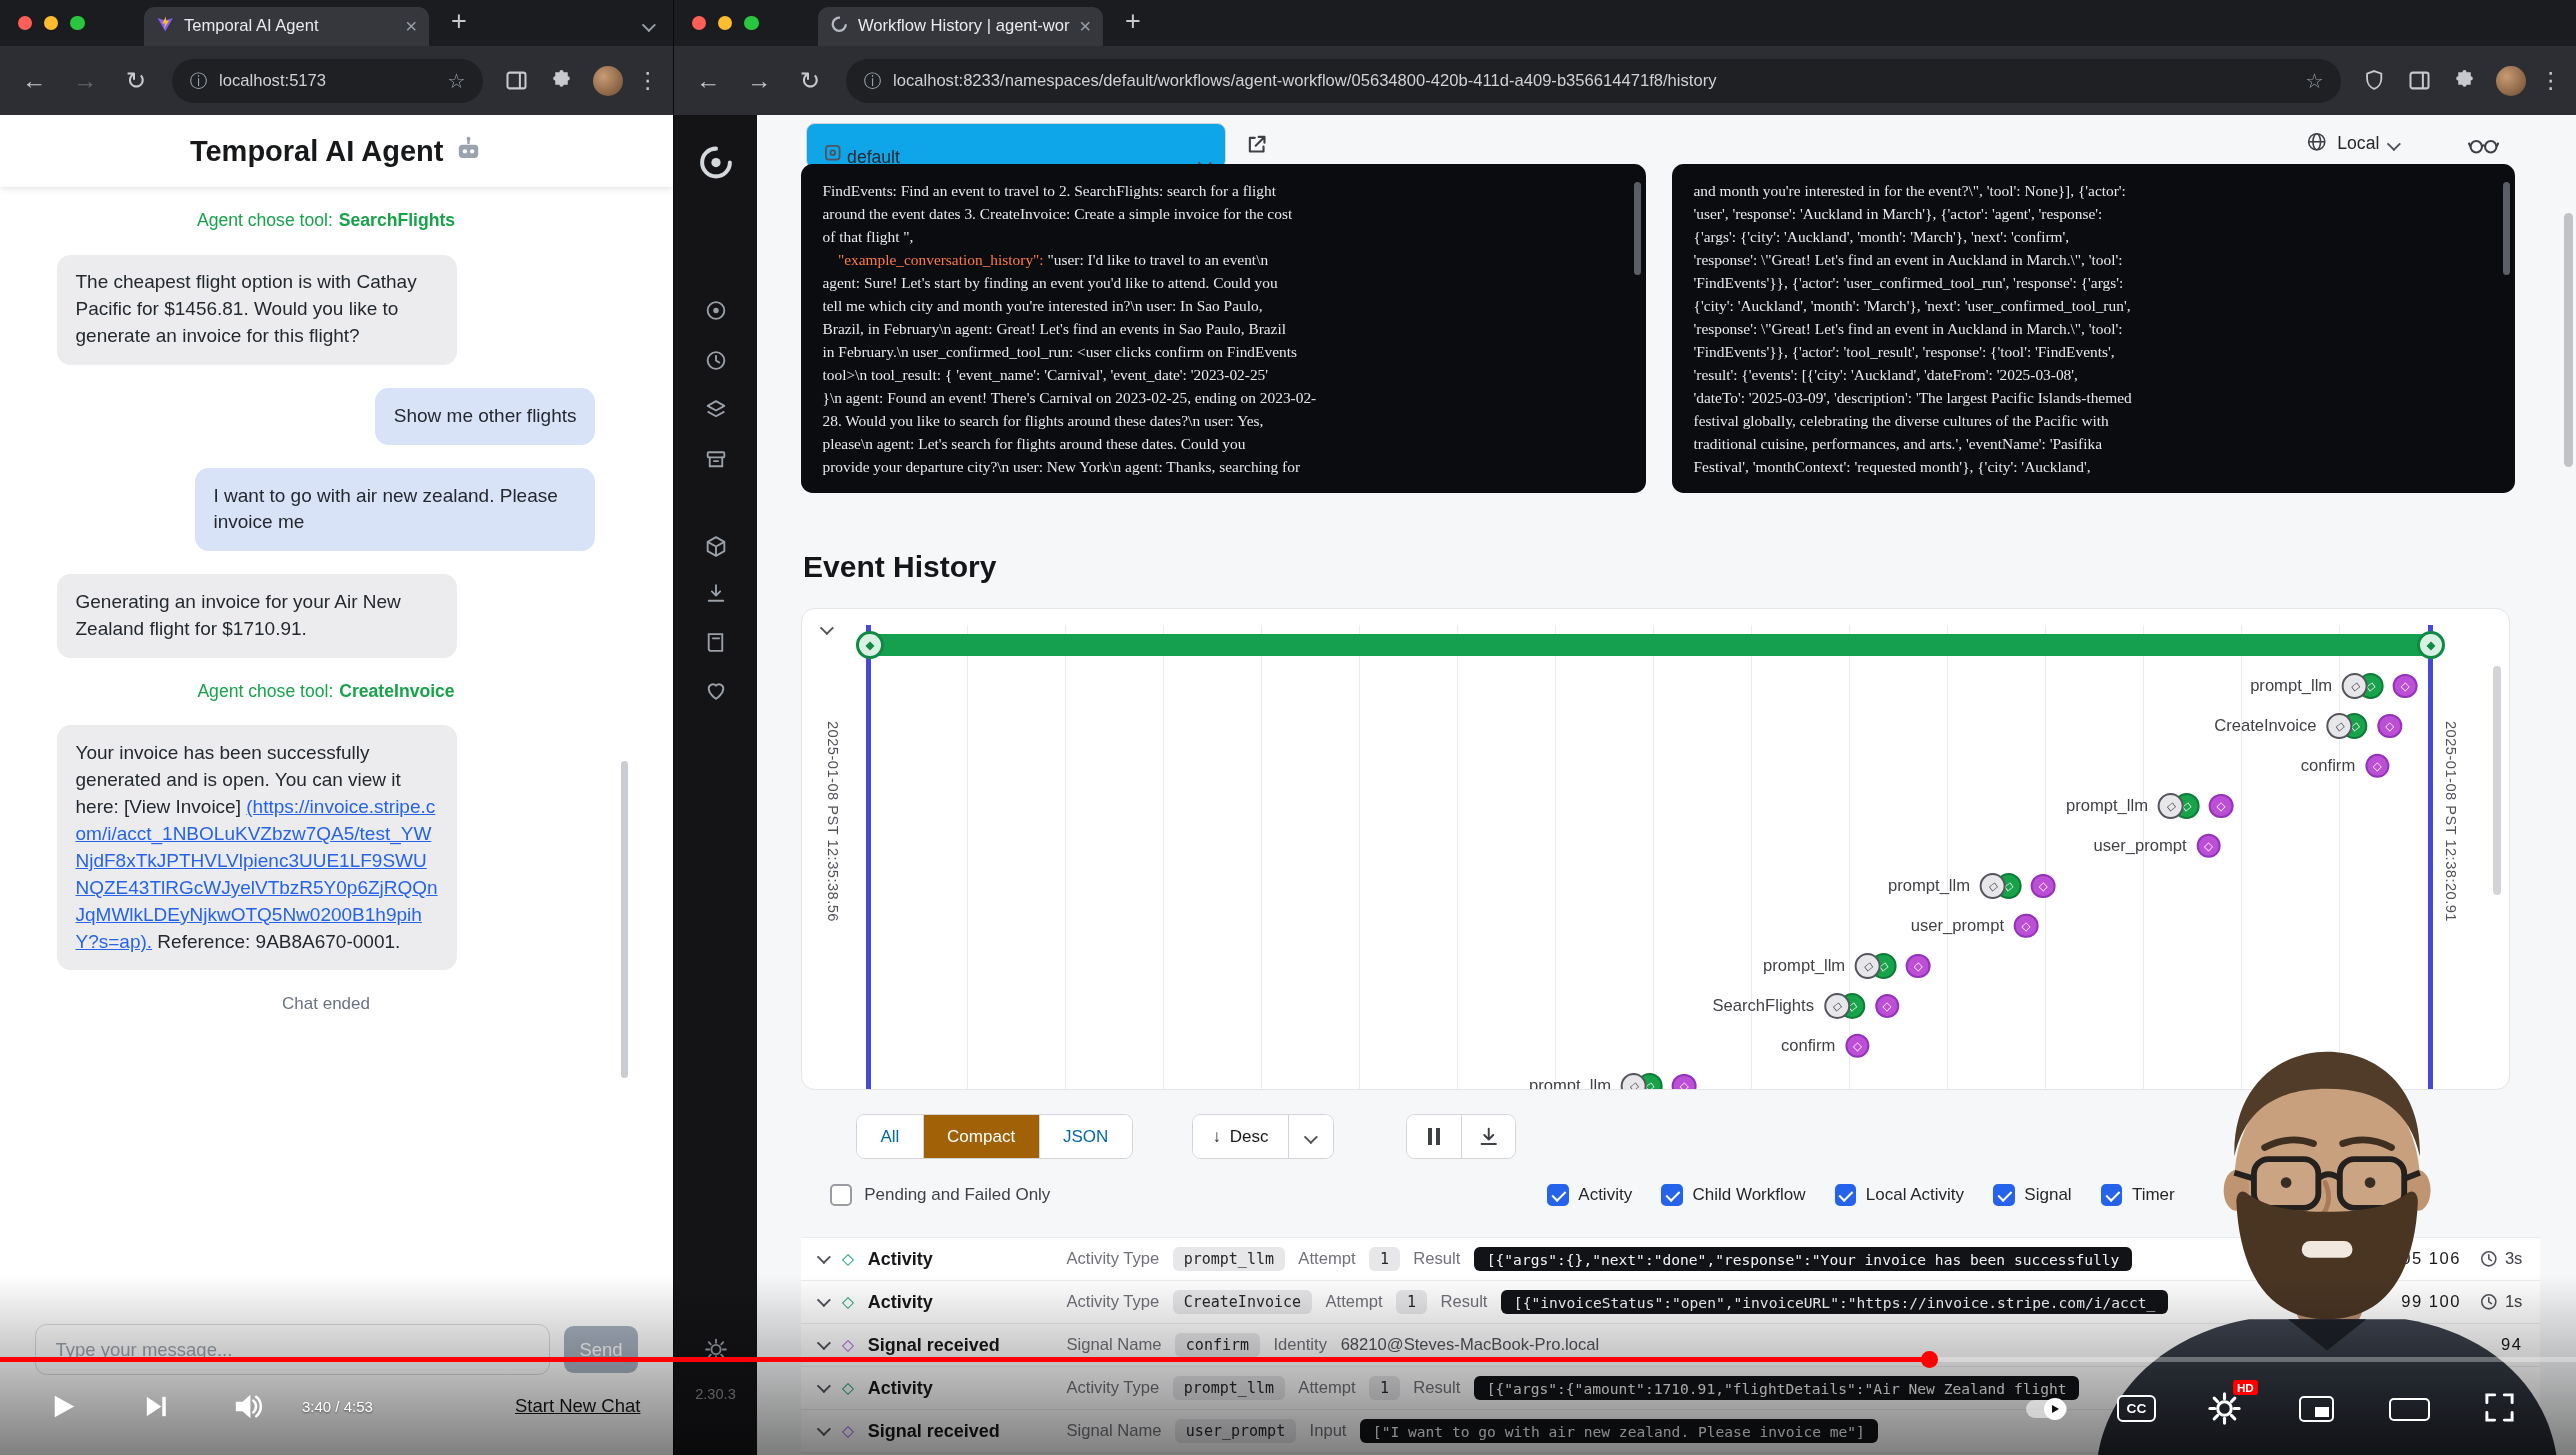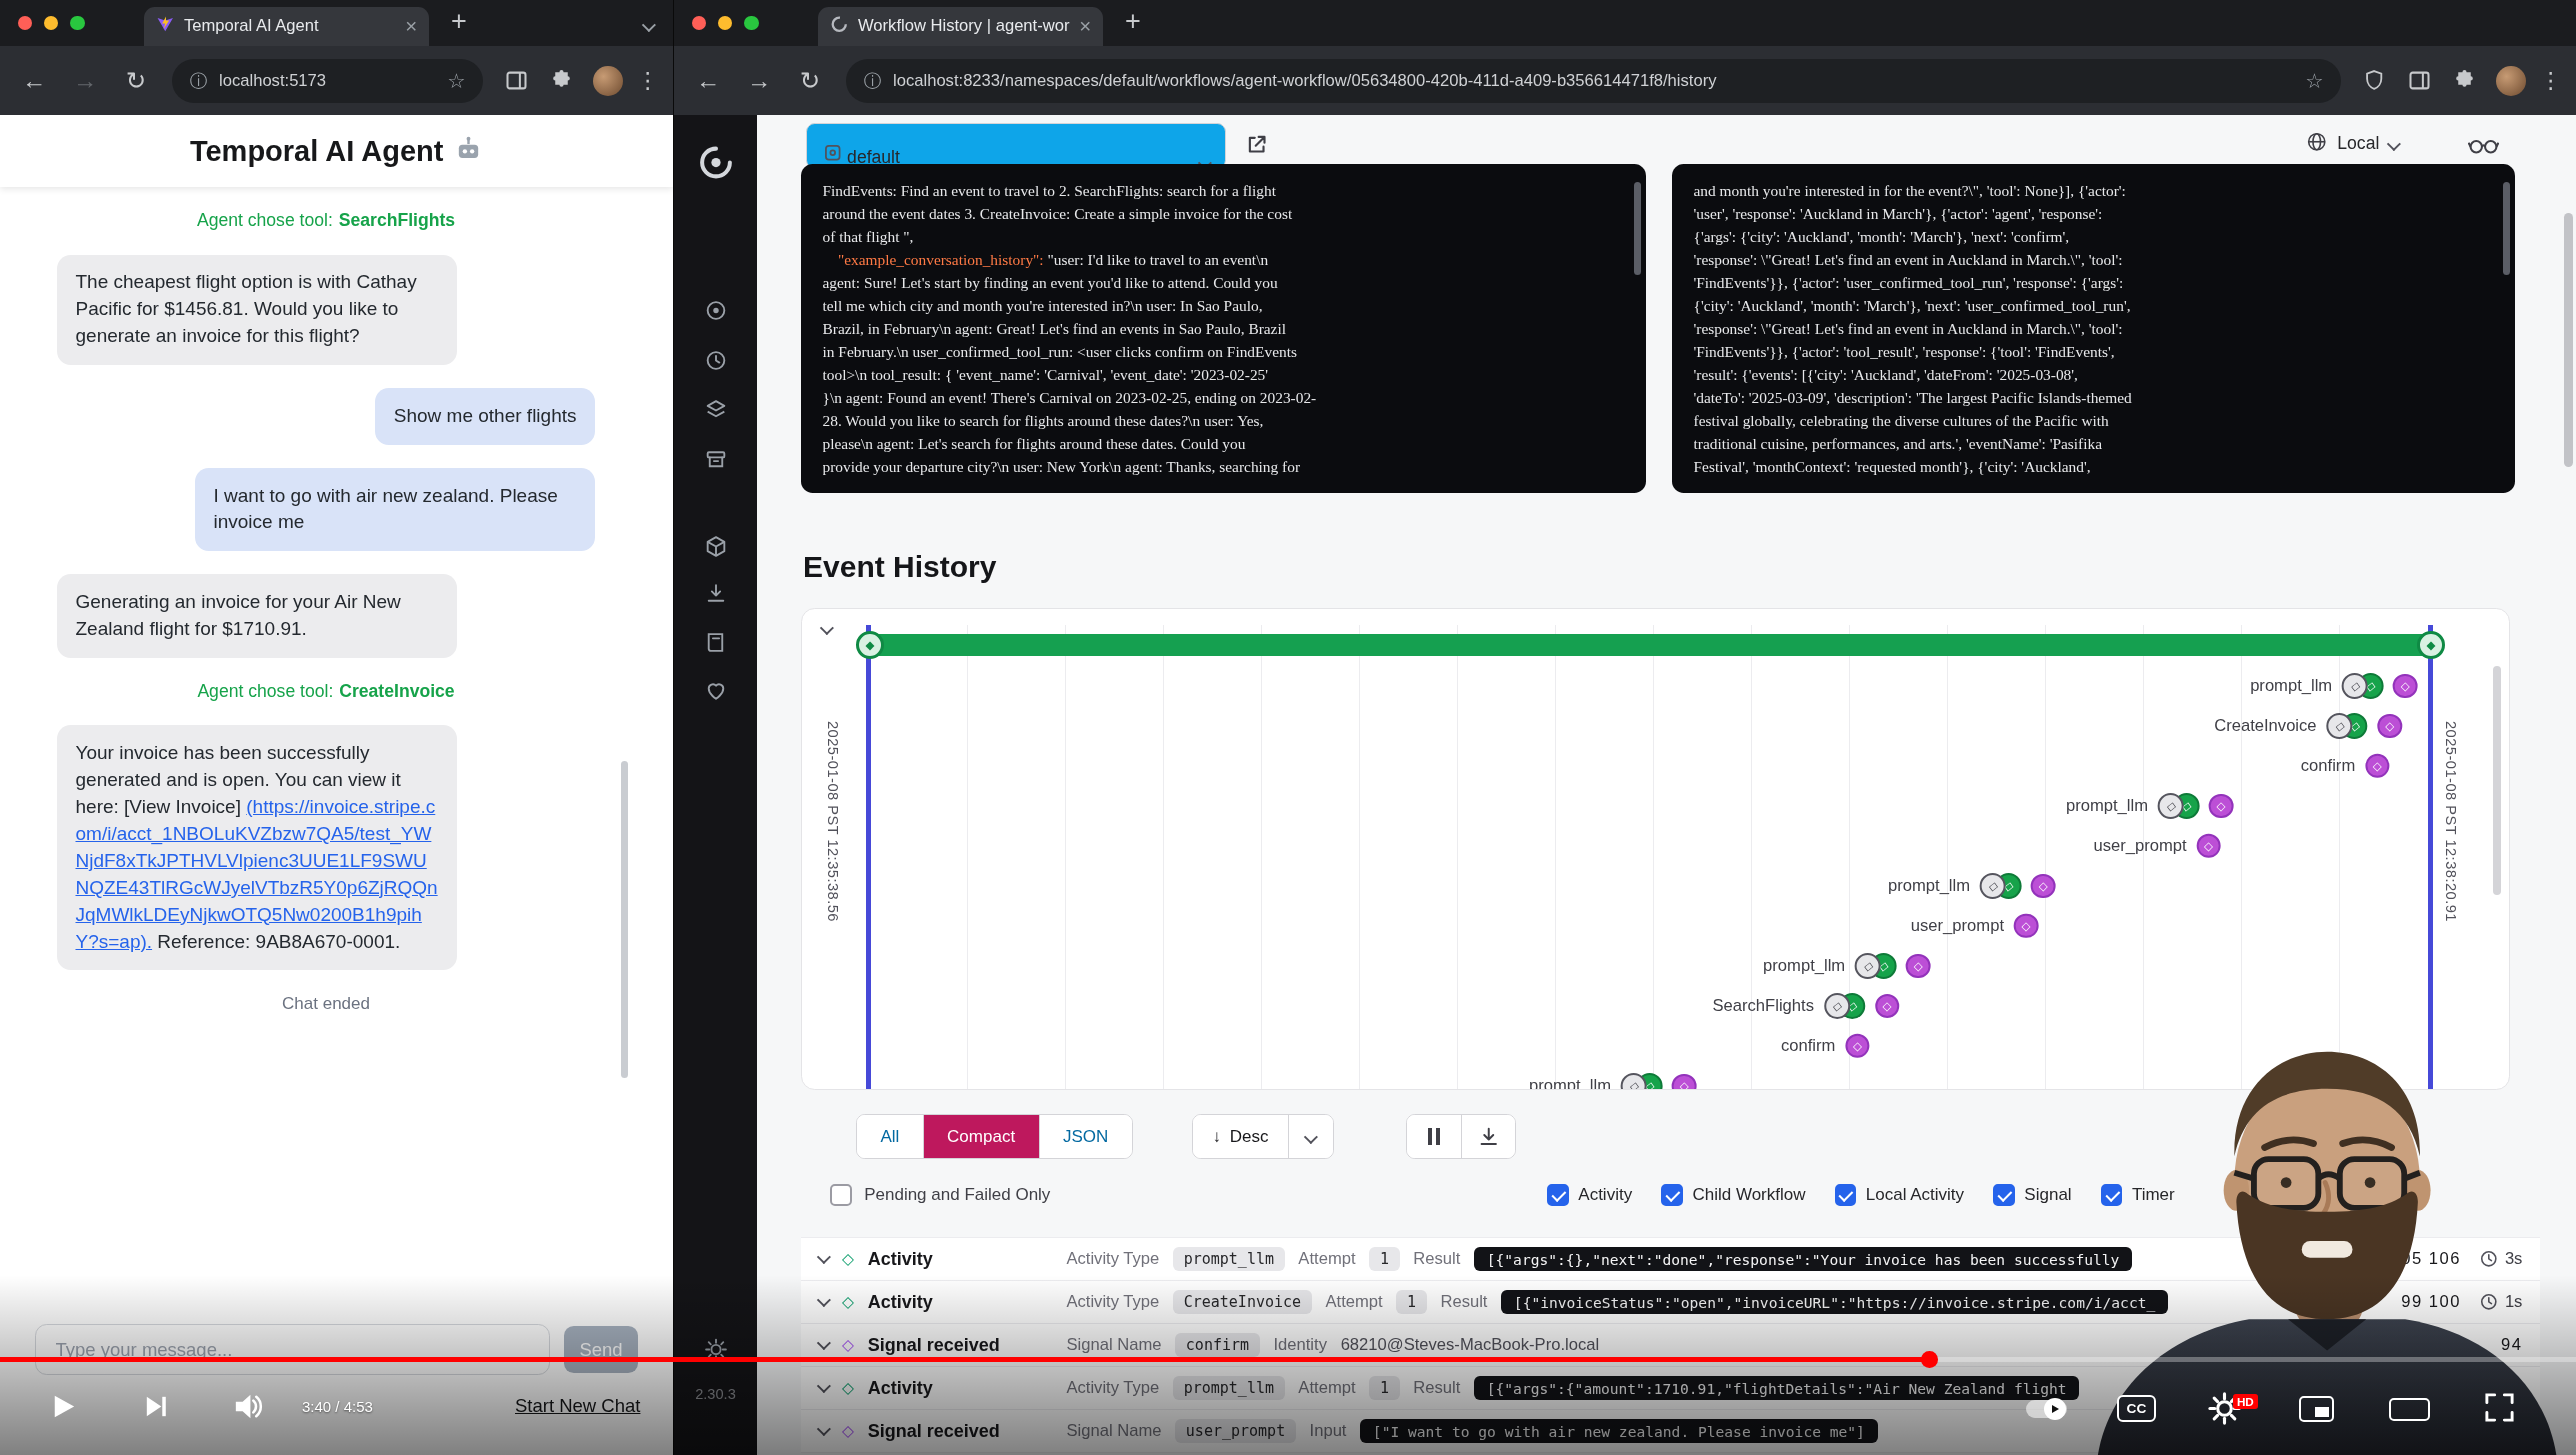--- a/index.html
+++ b/index.html
@@ -98,21 +98,21 @@
   .cc1{background:#e7e7ea;border:2px solid #55555e;color:#3f3f46;z-index:1}
   .cc1::after{content:"◇"}
   .cc2{background:#16a34a;border:2px solid #0e7a38;color:#fff;margin-left:-10.7px}
   .cc2::after{content:"◇"}
   .sig-dot{background:#bc4fd6;border:2px solid #9333bb;color:#fff;width:24.4px;height:24.4px}
   .sig-dot::after{content:"◇"}
   .tl-scrollbar{position:absolute;right:7.8px;top:57px;width:7.8px;height:229px;background:#d4d4d8;border-radius:4.9px;z-index:4}
   .segmented{position:absolute;left:99px;top:999px;height:45px;display:inline-flex;border:1px solid #d4d4d8;border-radius:8.8px;overflow:hidden;background:#fff}
   .seg{border:0;border-right:1px solid #d4d4d8;background:#fff;color:#0369a1;font-size:17px;padding:0 23.4px;font-family:"Liberation Sans",sans-serif}
   .seg:last-child{border-right:0}
-  .seg.selected{background:#be185d;color:#fff}
+  .seg.selected{background:#a16207;color:#fff}
   .sort-ctl{position:absolute;left:435px;top:999px;height:45px;display:inline-flex;border:1px solid #d4d4d8;border-radius:8.8px;background:#fff;overflow:hidden}
   .sort-main{display:flex;align-items:center;gap:8.8px;padding:0 19.5px;font-size:17px;background:#fff;border:0;color:#18181b;font-family:"Liberation Sans",sans-serif}
   .sort-dd{width:45px;border:0;border-left:1px solid #d4d4d8;background:#fff;display:flex;align-items:center;justify-content:center}
   .tl-actions{position:absolute;left:649px;top:999px;height:45px;display:inline-flex;border:1px solid #d4d4d8;border-radius:8.8px;background:#fff;overflow:hidden}
   .tl-actions button{width:54px;border:0;background:#fff;display:flex;align-items:center;justify-content:center}
   .tl-actions button + button{border-left:1px solid #d4d4d8}
   .pauseicon{display:inline-flex;gap:4.9px}
   .pauseicon i{width:3.9px;height:17.6px;background:#3f3f46;display:inline-block}
   .cb{width:21.5px;height:21.5px;border-radius:4.9px;flex:0 0 auto;position:relative}
   .cb.un{background:#fff;border:2px solid #9b9ba3}
@@ -153,21 +153,21 @@
   .controls>*{position:absolute}
   .pc-play{left:46px;top:11.7px}
   .pc-next{left:140px;top:12.7px}
   .pc-vol{left:230px;top:10.7px}
   .ptime{left:302px;top:19.5px;color:#fff;font-size:15px;text-shadow:0 1px 2px rgba(0,0,0,.5)}
   .pc-auto{left:2026px;top:21.5px;width:41px;height:18.5px;border-radius:9.8px;background:rgba(255,255,255,.55)}
   .pc-auto i{position:absolute;right:1px;top:-2px;width:22.4px;height:22.4px;border-radius:50%;background:#fff;display:flex;align-items:center;justify-content:center}
   .pc-auto i::after{content:"";border-left:7.8px solid #111;border-top:4.9px solid transparent;border-bottom:4.9px solid transparent;margin-left:2px}
   .pc-cc{left:2117px;top:16.6px;width:39px;height:27px;border:2.5px solid #fff;border-radius:5.9px;color:#fff;font-size:13.7px;font-weight:700;display:flex;align-items:center;justify-content:center}
   .pc-gear{left:2207px;top:12.7px}
-  .pc-hd{left:2233px;top:16px;background:#f00;color:#fff;font-size:11.7px;font-weight:700;border-radius:2.9px;padding:1px 3.9px}
+  .pc-hd{left:2233px;top:2px;background:#f00;color:#fff;font-size:11.7px;font-weight:700;border-radius:2.9px;padding:1px 3.9px}
   .pc-mini{left:2299px;top:17.6px;width:35px;height:26px;border:2.5px solid #fff;border-radius:4.9px}
   .pc-mini i{position:absolute;right:2.9px;bottom:2.9px;width:14.6px;height:9.8px;background:#fff;display:block}
   .pc-theater{left:2389px;top:19.5px;width:41px;height:23.4px;border:2.5px solid #fff;border-radius:4.9px}
   .pc-fs{left:2483px;top:12.7px}
 </style>
 </head>
 <body>
 
 <div id="screen">
 

